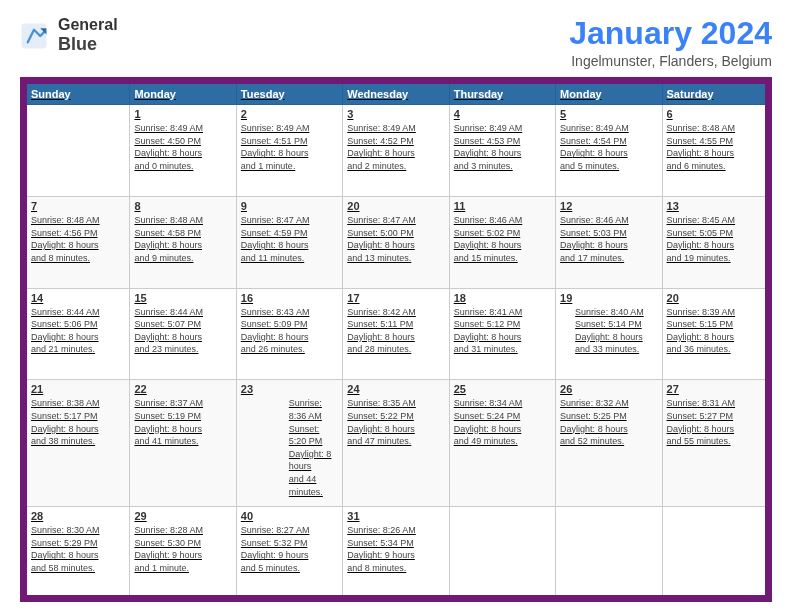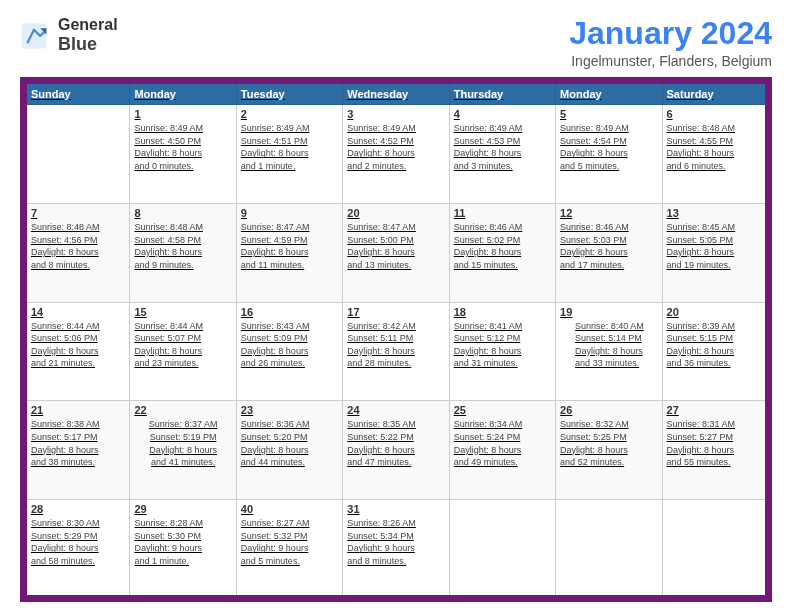--- a/index.html
+++ b/index.html
@@ -281,28 +281,28 @@
         <tr>
           <td>
             <span class="day-num">21</span>
             <div class="info" style="white-space: pre-line;">Sunrise: 8:38 AM
 Sunset: 5:17 PM
 Daylight: 8 hours
 and 38 minutes.</div>
           </td>
           <td>
             <span class="day-num">22</span>
-            <div class="info" style="white-space: pre-line; text-align: center;">Sunrise: 8:37 AM
+            <div class="info" style="white-space: pre-line;">Sunrise: 8:37 AM
 Sunset: 5:19 PM
 Daylight: 8 hours
 and 41 minutes.</div>
           </td>
           <td>
             <span class="day-num">23</span>
-            <div class="info" style="white-space: pre-line;">Sunrise: 8:36 AM
+            <div class="info" style="white-space: pre-line; margin-left: 48px;">Sunrise: 8:36 AM
 Sunset: 5:20 PM
 Daylight: 8 hours
 and 44 minutes.</div>
           </td>
           <td>
             <span class="day-num">24</span>
             <div class="info" style="white-space: pre-line;">Sunrise: 8:35 AM
 Sunset: 5:22 PM
 Daylight: 8 hours
 and 47 minutes.</div>

